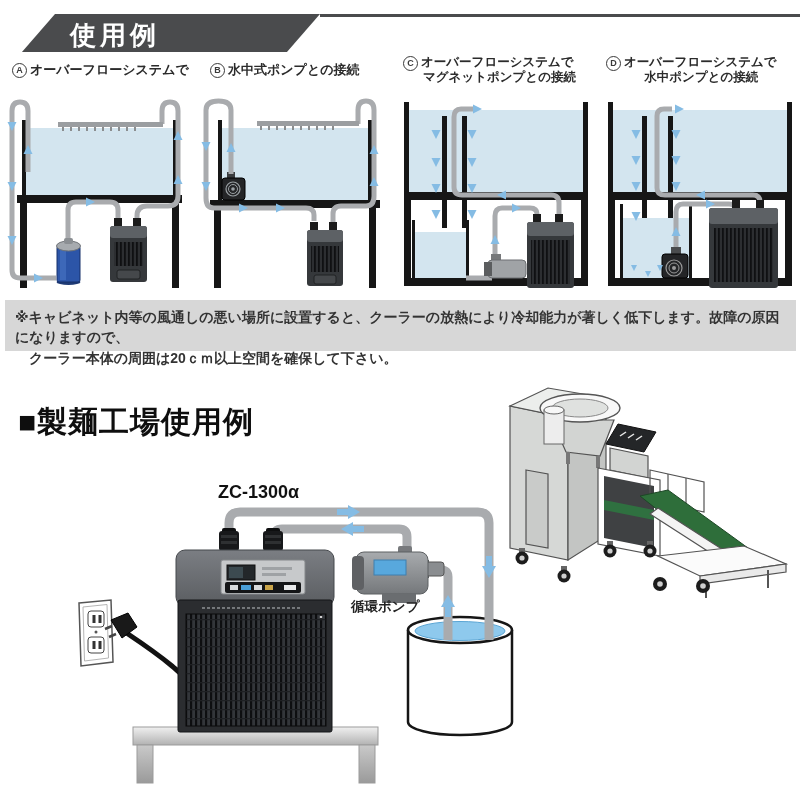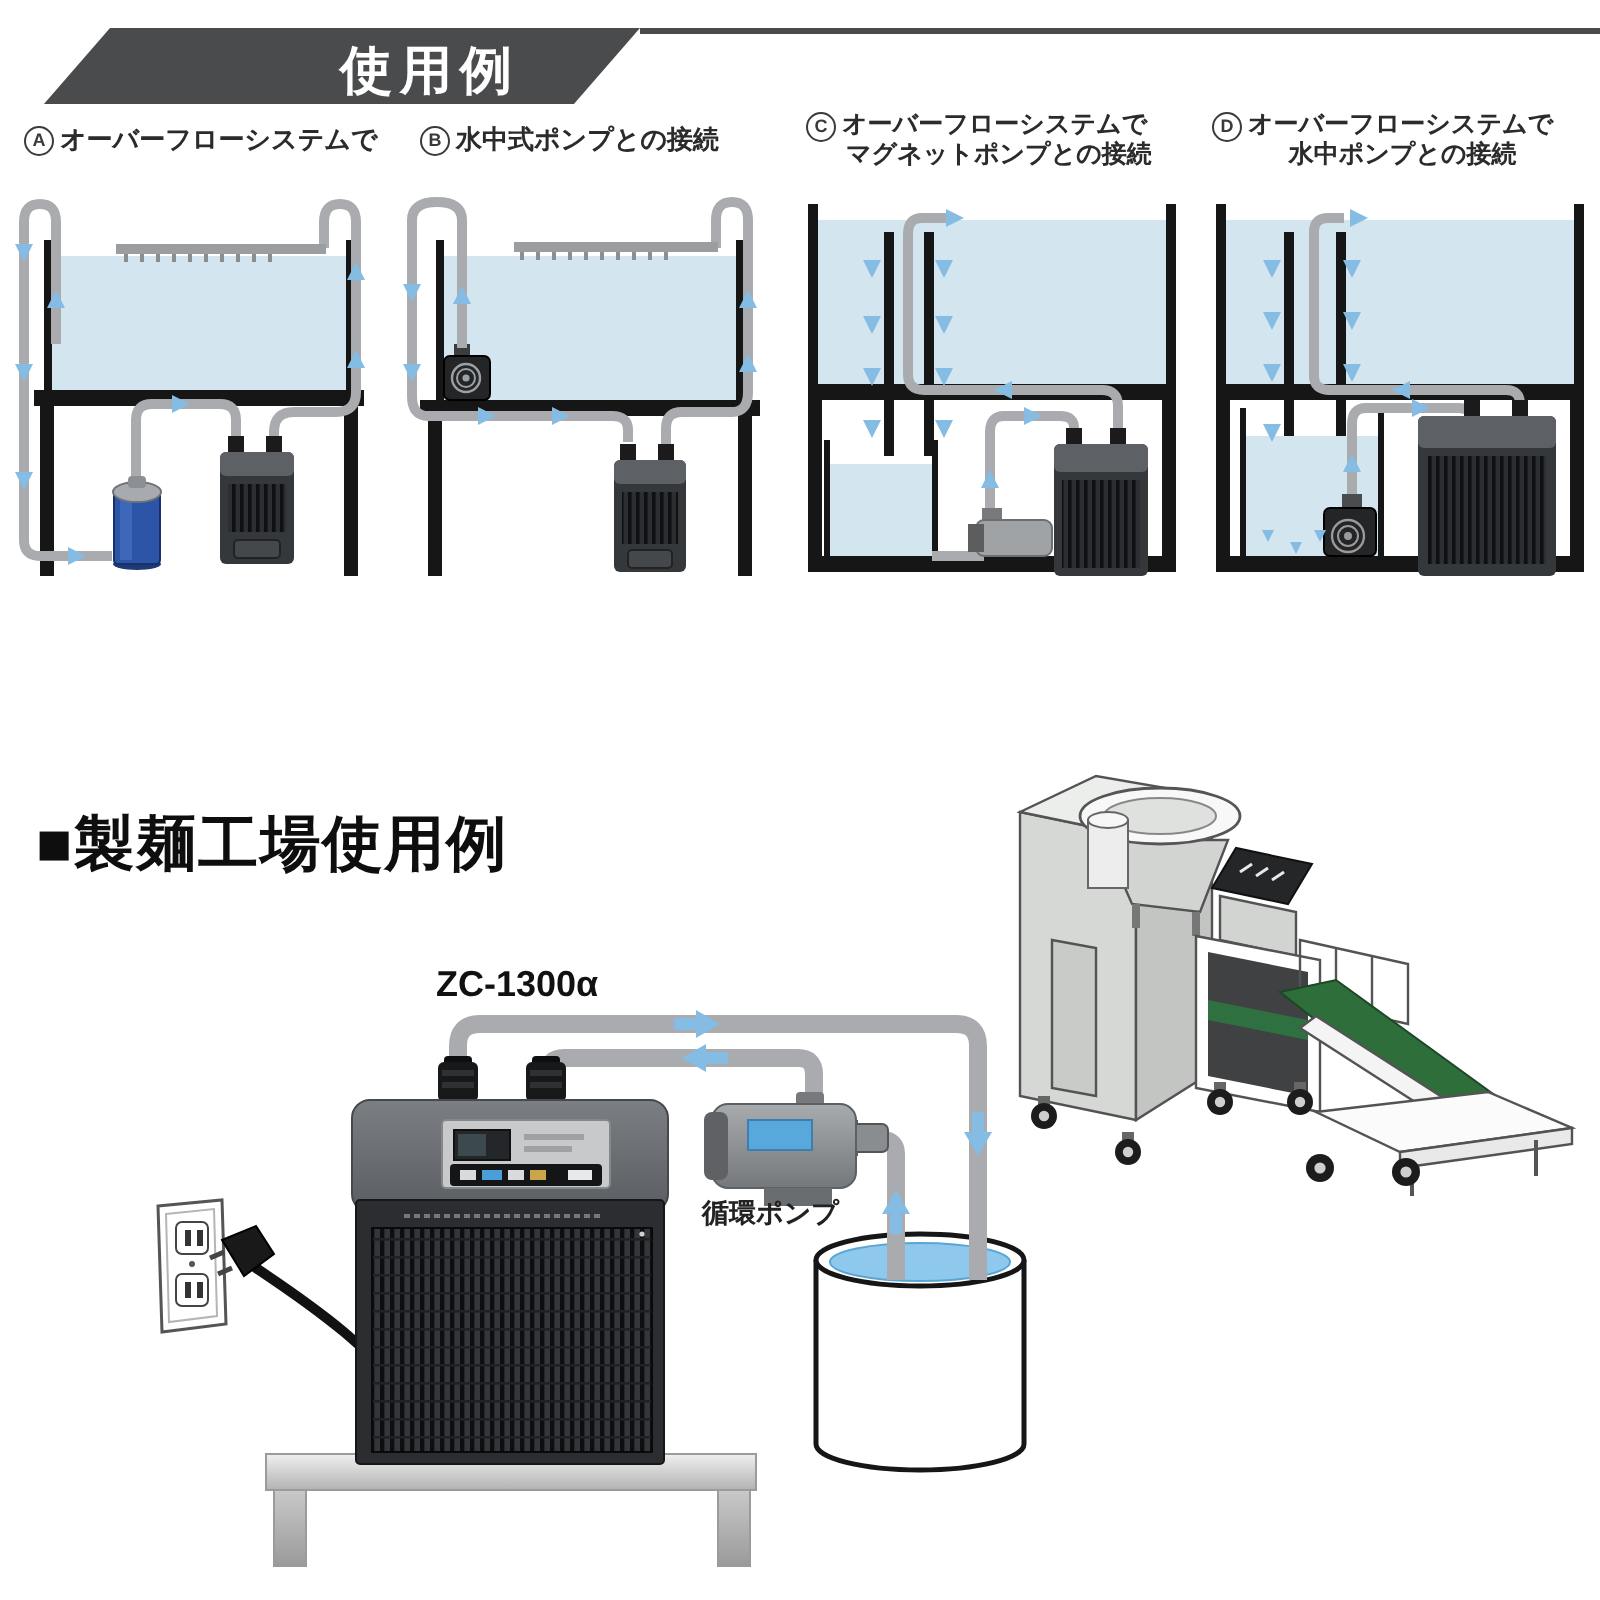--- a/index.html
+++ b/index.html
@@ -3,21 +3,21 @@
 <meta charset="utf-8">
 <style>
   html,body{margin:0;padding:0;background:#fff;}
   #page{position:relative;width:800px;height:800px;background:#ffffff;overflow:hidden;
         font-family:"Liberation Sans","DejaVu Sans",sans-serif;color:#222;}
   .abs{position:absolute;}
   
   #banner-shape{left:55px;top:14px;width:265px;height:38px;background:#4a4b4d;
       transform:skewX(-41deg);transform-origin:0 0;}
   #banner-line{left:320px;top:14px;width:480px;height:3px;background:#4a4b4d;}
-  #banner-title{left:70px;top:18px;width:190px;text-align:right;color:#fff;
+  #banner-title{left:70px;top:18px;width:190px;text-align:left;color:#fff;
       font-size:26px;font-weight:bold;letter-spacing:4px;}
   
   .ex-label{display:flex;align-items:flex-start;font-size:13px;font-weight:bold;color:#2b2b2b;line-height:15px;}
   .ex-label .circ{flex:0 0 auto;display:inline-flex;align-items:center;justify-content:center;
       width:13px;height:13px;border:1.4px solid #3a3a3a;border-radius:50%;
       font-size:9px;font-weight:bold;margin:1px 3px 0 0;color:#3a3a3a;}
   .ex-label .l2{display:block;padding-left:2px;text-align:center;}
   .ex-cd{font-size:12.5px;}
   
   #notice{left:5px;top:300px;width:791px;height:51px;background:#d7d7d7;
@@ -293,20 +293,24 @@
     </g>
     <g>
       <rect x="126" y="108" width="8" height="10" fill="#1b1b1b"></rect>
       <rect x="150" y="108" width="8" height="10" fill="#1b1b1b"></rect>
       <rect x="103" y="116" width="69" height="80" rx="3" fill="#35383b"></rect>
       <rect x="103" y="116" width="69" height="16" rx="3" fill="#5d6165"></rect>
       <rect x="108" y="136" width="59" height="54" fill="url(#gD)"></rect>
     </g>
   </svg>
 
+  <div class="abs" id="notice">
+    <div>※キャビネット内等の風通しの悪い場所に設置すると、クーラーの放熱により冷却能力が著しく低下します。故障の原因になりますので、</div>
+    <div class="n2">クーラー本体の周囲は20ｃｍ以上空間を確保して下さい。</div>
+  </div>
 
   <div class="abs" id="factory-heading">■製麺工場使用例</div>
 
   <svg style="left:0;top:0;" width="800" height="800" viewBox="0 0 800 800">
     <defs>
       <pattern id="gM" width="5" height="9" patternUnits="userSpaceOnUse">
         <rect width="5" height="9" fill="#33363a"></rect>
           <rect width="2.2" height="9" fill="#0d0e10"></rect>
         <rect y="7" width="5" height="1.3" fill="#1f2124"></rect>
       </pattern>

